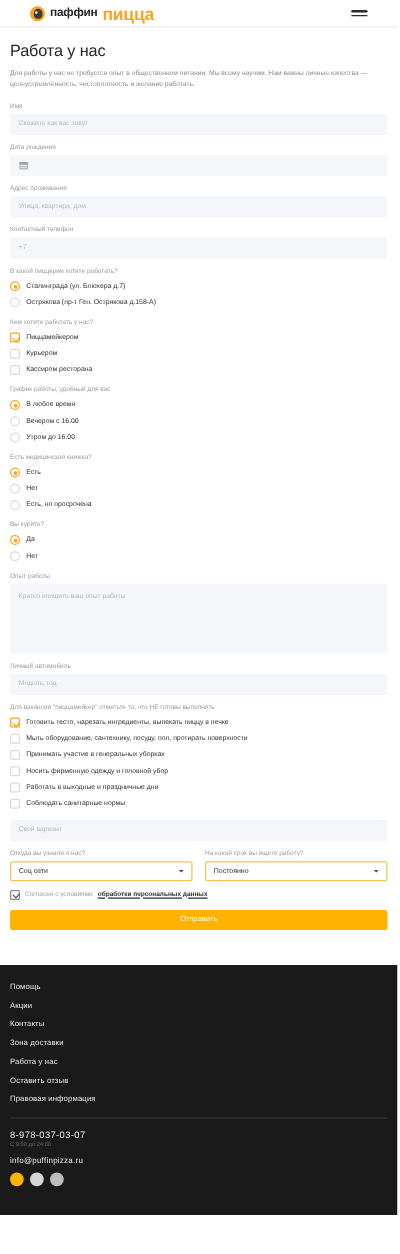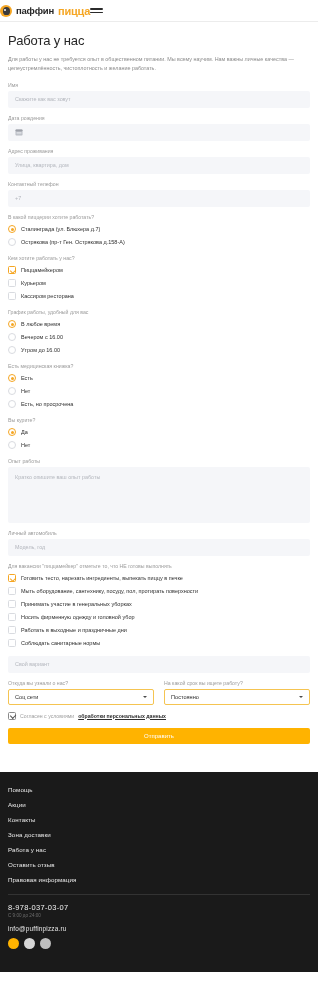--- a/index.html
+++ b/index.html
@@ -10,21 +10,22 @@
     font-family: "Liberation Sans", sans-serif;
     background: #ffffff;
   }
   .page { width: 318px; position: relative; }
 
   
   .header {
     height: 22px;
     display: flex;
     align-items: center;
-    padding: 0 0;
+    justify-content: space-between;
+    padding: 0 24px;
     border-bottom: 1px solid #ececec;
     background: #fff;
   }
   .brand { display: flex; align-items: center; gap: 4px; }
   .logo-mark {
     width: 12px; height: 12px; border-radius: 50%;
     background: #f5a623; position: relative; flex: none;
   }
   .logo-mark::after {
     content: ""; position: absolute; left: 2.5px; top: 2px;
@@ -33,21 +34,21 @@
   }
   .logo-mark::before {
     content: ""; position: absolute; left: 4.2px; top: 4.2px;
     width: 2.2px; height: 2.2px; border-radius: 50%;
     background: #fff; z-index: 2;
   }
   .logo-word {
     font-size: 9.5px; font-weight: bold; color: #262626; letter-spacing: -0.2px;
   }
   .logo-word2 {
-    font-size: 11px; font-weight: bold; color: #f5a623; letter-spacing: -0.2px;
+    font-size: 14px; font-weight: bold; color: #f5a623; letter-spacing: -0.2px;
   }
   .burger { width: 13px; display: flex; flex-direction: column; gap: 2px; cursor: pointer; }
   .burger i { display: block; height: 1.6px; background: #2b2b2b; border-radius: 1px; }
 
   
   .main { padding: 8px 8px 0 8px; }
   .page-title {
     font-size: 13px; color: #262626; font-weight: normal;
     margin: 3px 0 7px 0; letter-spacing: -0.1px;
   }

